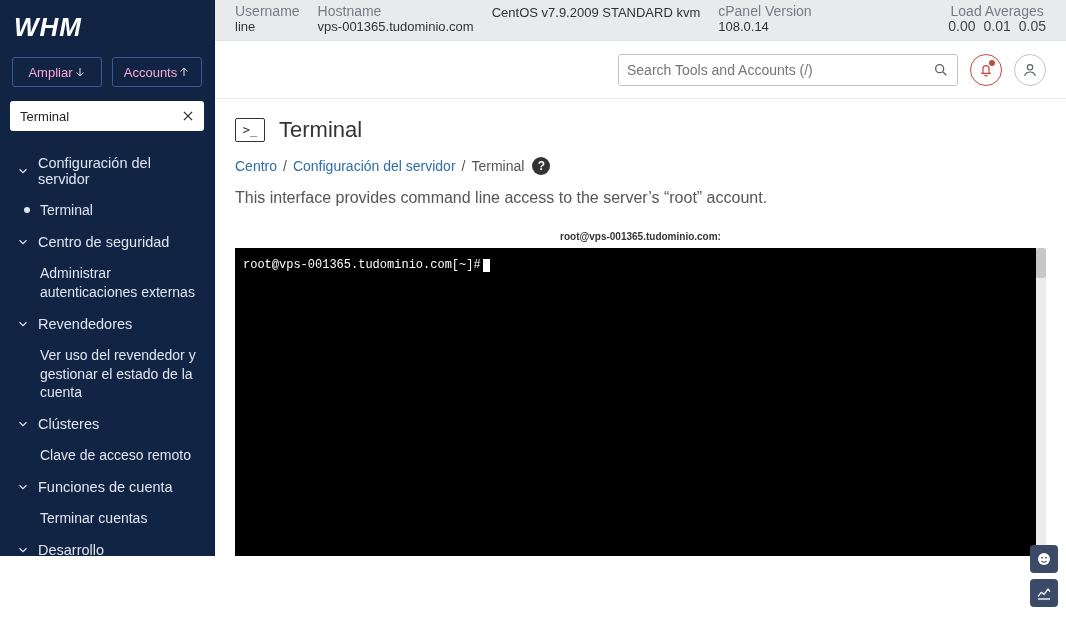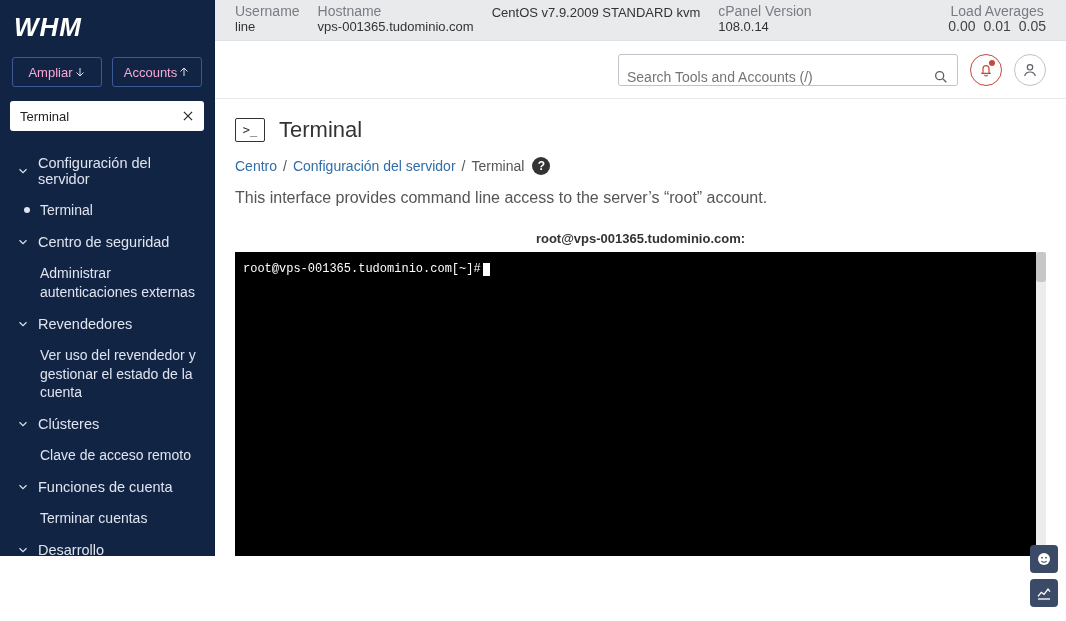--- a/index.html
+++ b/index.html
@@ -34,38 +34,38 @@
     .infobar { height:41px; background:#e9eaec; display:flex; align-items:flex-start; padding:4px 20px 0 20px; font-size:12px; color:#444; border-bottom:1px solid #e1e2e5; }
     .info-col { margin-right:18px; }
     .info-col .k { font-size:14px; color:#787c83; line-height:14px; }
     .info-col .v { font-size:13px; color:#333; line-height:18px; }
     .info-spacer { flex:1; }
     .info-col.right { text-align:center; margin-right:0; }
     .info-col.right .trio { display:flex; gap:8px; font-size:14px; justify-content:flex-start; }
 
     .toolbar { height:58px; display:flex; align-items:center; padding:0 20px; gap:12px; border-bottom:1px solid #e9eaec; }
     .tool-spacer { flex:1; }
-    .search-tools { width:340px; height:32px; border:1px solid #bfc3ca; border-radius:3px; display:flex; align-items:flex-end; padding:0 8px; }
+    .search-tools { width:340px; height:32px; border:1px solid #bfc3ca; border-radius:3px; display:flex; align-items:center; padding:8px 8px; }
     .search-tools input { flex:1; border:none; outline:none; font-size:14px; color:#444; }
     .search-tools svg { width:16px; height:16px; stroke:#5a5f68; fill:none; stroke-width:2; }
     .circ-btn { width:32px; height:32px; border-radius:50%; border:1px solid #bfc3ca; display:flex; align-items:center; justify-content:center; cursor:pointer; background:#fff; position:relative; }
     .circ-btn svg { width:16px; height:16px; stroke:#5a5f68; fill:none; stroke-width:1.8; }
     .circ-btn.alert { border-color:#c44a3f; }
     .circ-btn.alert svg { stroke:#c44a3f; }
     .circ-btn.alert .dot { position:absolute; top:5px; right:6px; width:6px; height:6px; background:#c44a3f; border-radius:50%; }
 
     .content { flex:1; padding:18px 20px 0 20px; overflow:hidden; display:flex; flex-direction:column; }
     .page-head { display:flex; align-items:center; gap:14px; margin-bottom:14px; }
     .page-head .picon { width:30px; height:24px; border:1px solid #333; border-radius:2px; display:flex; align-items:center; justify-content:center; font-size:12px; font-family:monospace; }
     .page-head h1 { font-size:22px; font-weight:400; color:#333; }
     .crumbs { font-size:14px; color:#555; margin-bottom:14px; display:flex; align-items:center; gap:6px; flex-wrap:wrap; }
     .crumbs a { color:#2f6da9; text-decoration:none; cursor:pointer; }
     .crumbs .help { width:18px; height:18px; background:#333; color:#fff; border-radius:50%; display:inline-flex; align-items:center; justify-content:center; font-size:12px; font-weight:700; margin-left:2px; cursor:pointer; }
     .desc { font-size:16px; color:#555; margin-bottom:24px; }
-    .term-title { font-size:13px; font-weight:700; text-align:center; margin-bottom:6px; }
+    .term-title { font-size:10px; font-weight:700; text-align:center; margin-bottom:6px; }
     .term-wrap { flex:1; position:relative; min-height:0; }
     .term { width:100%; height:100%; background:#000; color:#fff; font-family:"Courier New",monospace; font-size:12px; padding:10px 8px; overflow:hidden; position:relative; }
     .term .line { white-space:pre; }
     .term .cursor { display:inline-block; width:7px; height:13px; background:#fff; vertical-align:text-bottom; margin-left:2px; }
     .term-scroll { position:absolute; right:0; top:0; bottom:0; width:10px; background:#ececec; }
     .term-scroll .thumb { width:100%; height:30px; background:#c7c7c7; border-radius:3px; }
 
     
     .float-btns { position:absolute; right:8px; bottom:14px; display:flex; flex-direction:column; gap:6px; }
     .float-btn { width:28px; height:28px; background:#3b4a66; border-radius:4px; display:flex; align-items:center; justify-content:center; cursor:pointer; }

